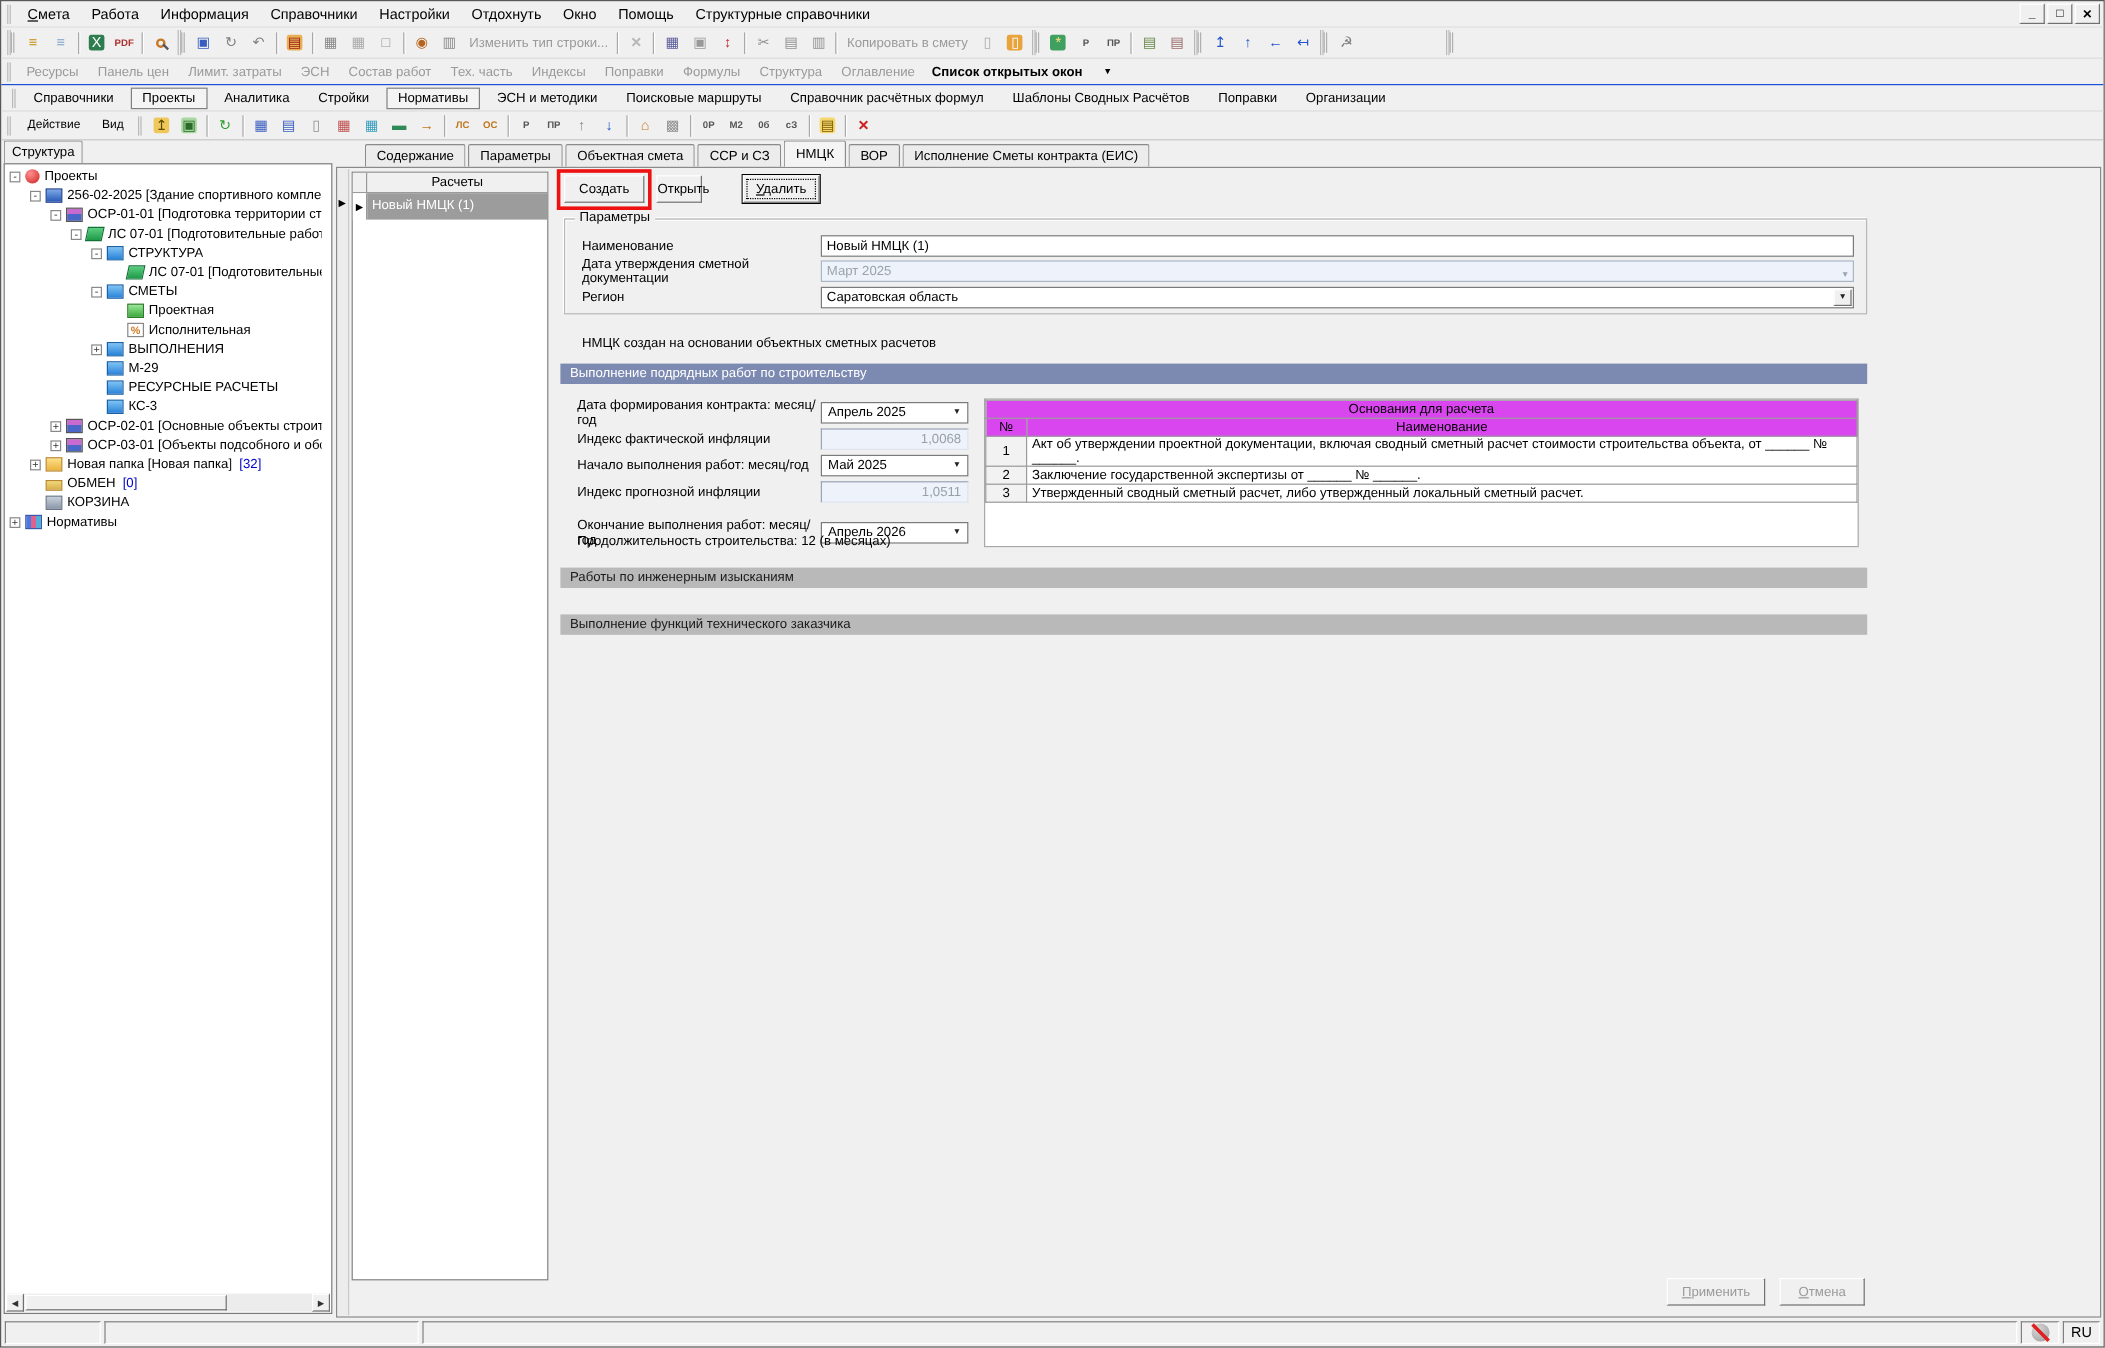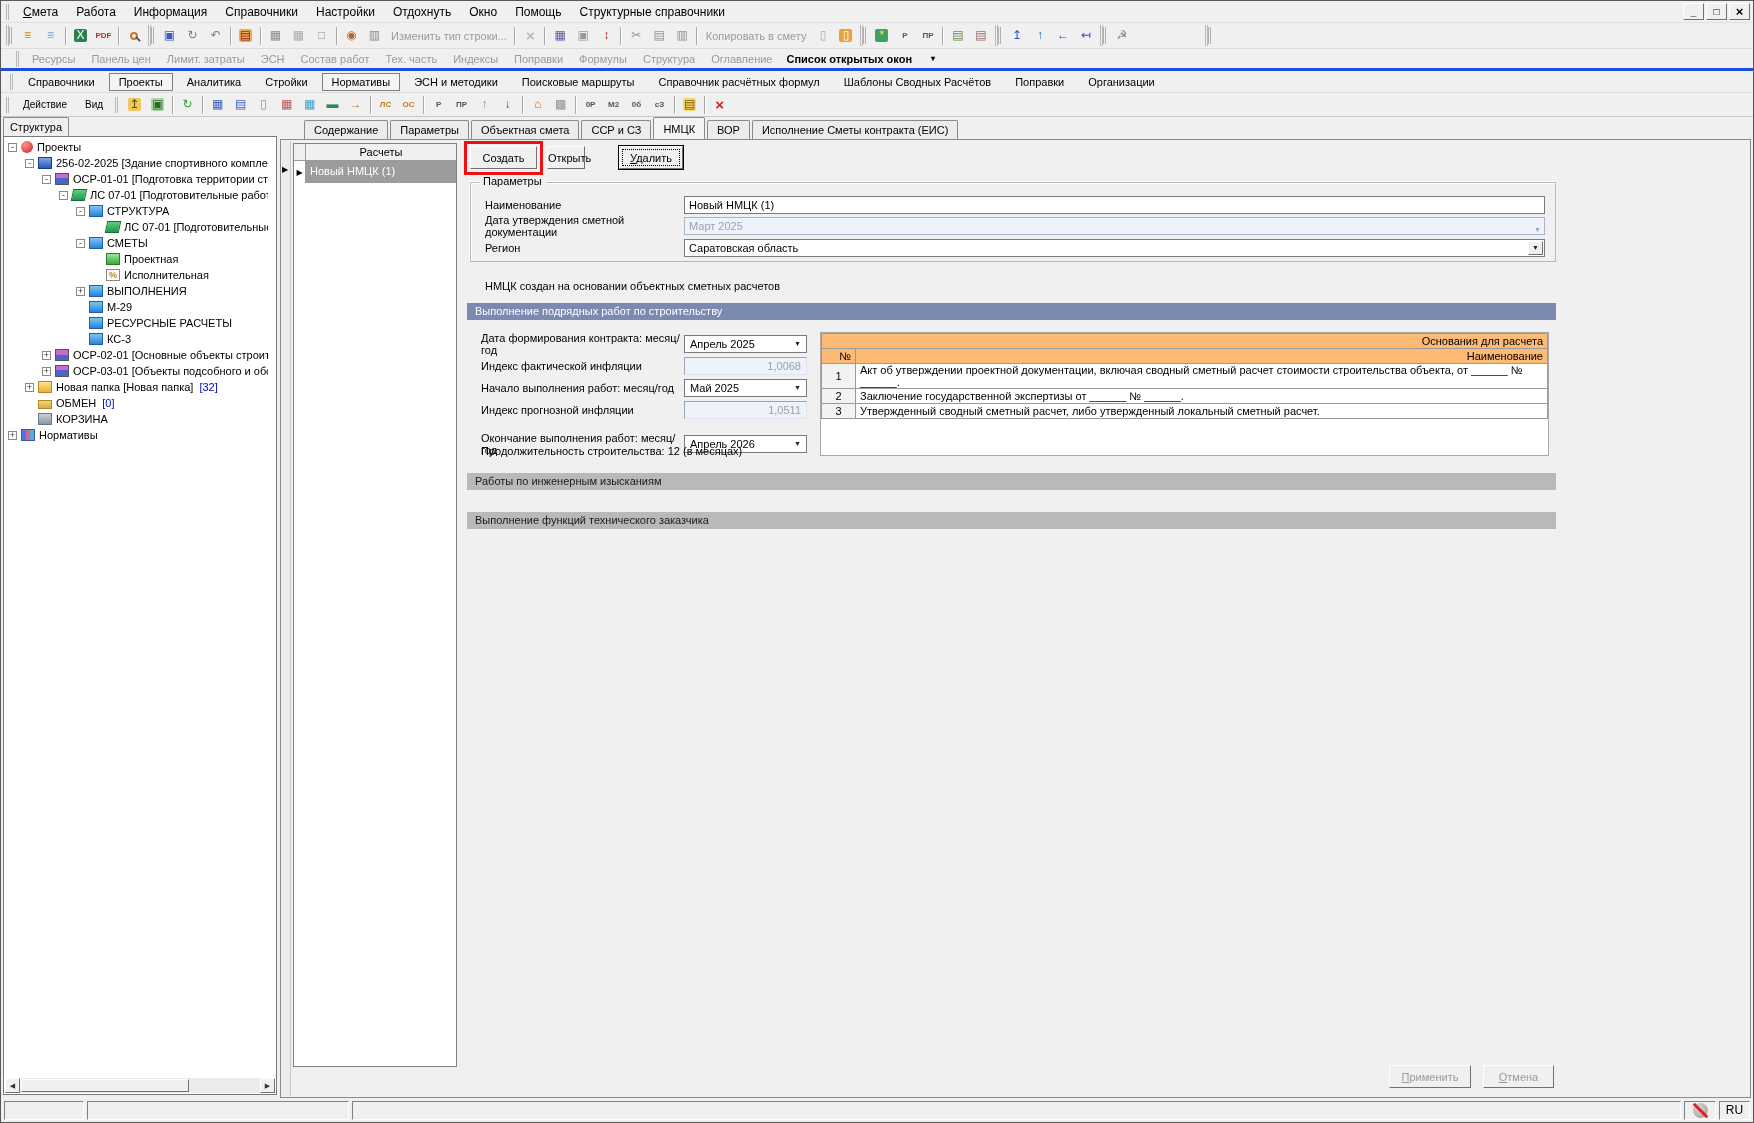--- a/index.html
+++ b/index.html
@@ -34,21 +34,21 @@
   .tb-item.sep::before { content:""; width:0; height:18px; border-left:1px solid #a8a8a8; border-right:1px solid #fff; }
   .tb-item.grip { width:7px; }
   .tb-item.grip::before { content:""; width:2px; height:17px; border-left:3px double #b0b0b0; }
   .tb-item.tlabel { width:auto; padding:0 5px; }
   .tb-item.tlabel .tl { color:#9a9a9a; font-size:11px; white-space:nowrap; }
   .tb-item.mag .ic { width:8px; height:8px; min-width:8px; border:2px solid #c87828; border-radius:50%; position:relative; }
   .tb-item.mag .ic::after { content:""; position:absolute; width:6px; height:2px; background:#555;
                             transform:rotate(45deg); right:-5px; bottom:-2px; }
 
   
-  .panelsbar { height:22px; display:flex; align-items:center; padding-left:12px; border-bottom:3px solid #1d4ed8; }
+  .panelsbar { height:22px; display:flex; align-items:center; padding-left:2px; border-bottom:1px solid #1d4ed8; }
   .panel-lbl { padding:2px 8px; color:#9a9a9a; white-space:nowrap; }
   .panel-open { padding:2px 6px; color:#000; font-weight:bold; display:flex; align-items:center; gap:19px; }
   .panel-open .arr { font-size:8px; }
 
   
   .viewtabs { height:22px; display:flex; align-items:center; padding-left:6px; border-bottom:1px solid #dcdcdc; }
   .vtab { padding:2px 9px; margin-right:4px; white-space:nowrap; border:1px solid transparent; }
   .vtab.boxed { border:1px solid #808080; background:#f4f4f4; }
 
   
@@ -143,21 +143,21 @@
   .fcombo { position:relative; width:123px; height:18px; line-height:16px; background:#fff;
             border:1px solid #7a7a7a; padding:0 16px 0 5px; }
   .fnum { width:123px; height:18px; line-height:16px; background:#eef2fa; color:#98a0a8; text-align:right;
           padding:0 5px; border:1px solid; border-color:#98a4b4 #dde4ee #dde4ee #98a4b4; }
   .duration { position:absolute; left:200px; }
 
   .basis-box { position:absolute; left:539px; top:192px; width:729px; height:124px; background:#fff;
                border:1px solid #a8a8a8; }
   .btable { width:100%; border-collapse:collapse; font-size:11px; }
   .btable td { border:1px solid #9a9a9a; height:15px; padding:0 4px; background:#fff; }
-  .btable .thead td { background:#fdba74; text-align:right;margin-top:10px; }
+  .btable .thead td { background:#d946ef; text-align:center;margin-top:10px; }
   .btable .cnum { width:34px; text-align:center; background:#f2f2f2; }
 
   
   .statusbar { height:24px; display:flex; align-items:center; gap:3px; padding:2px 3px; }
   .scell { height:19px; }
   .scell.s1 { width:80px; }
   .scell.s2 { width:262px; }
   .scell.s3 { flex:1; }
   .scell.sicon { width:32px; display:flex; align-items:center; justify-content:center; }
   .scell.slang { width:31px; display:flex; align-items:center; justify-content:center; font-size:12px; }

